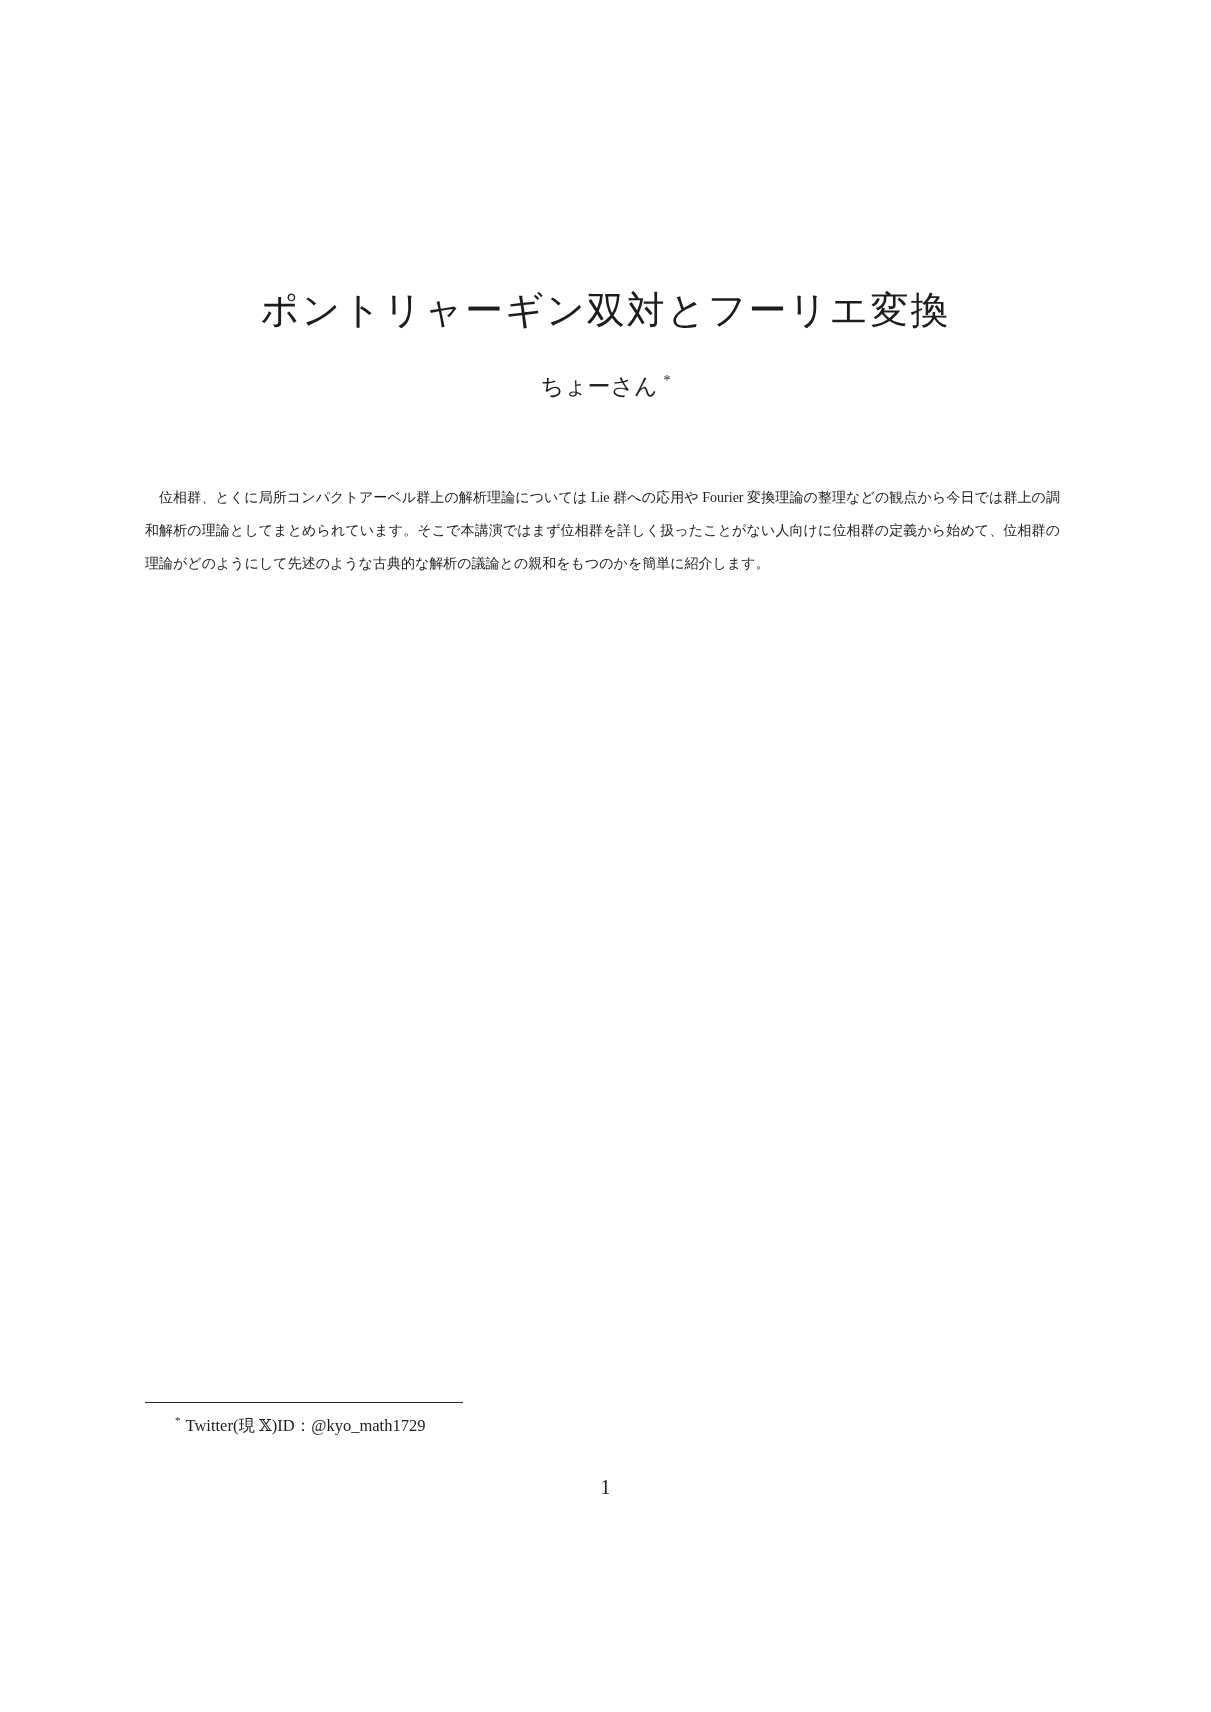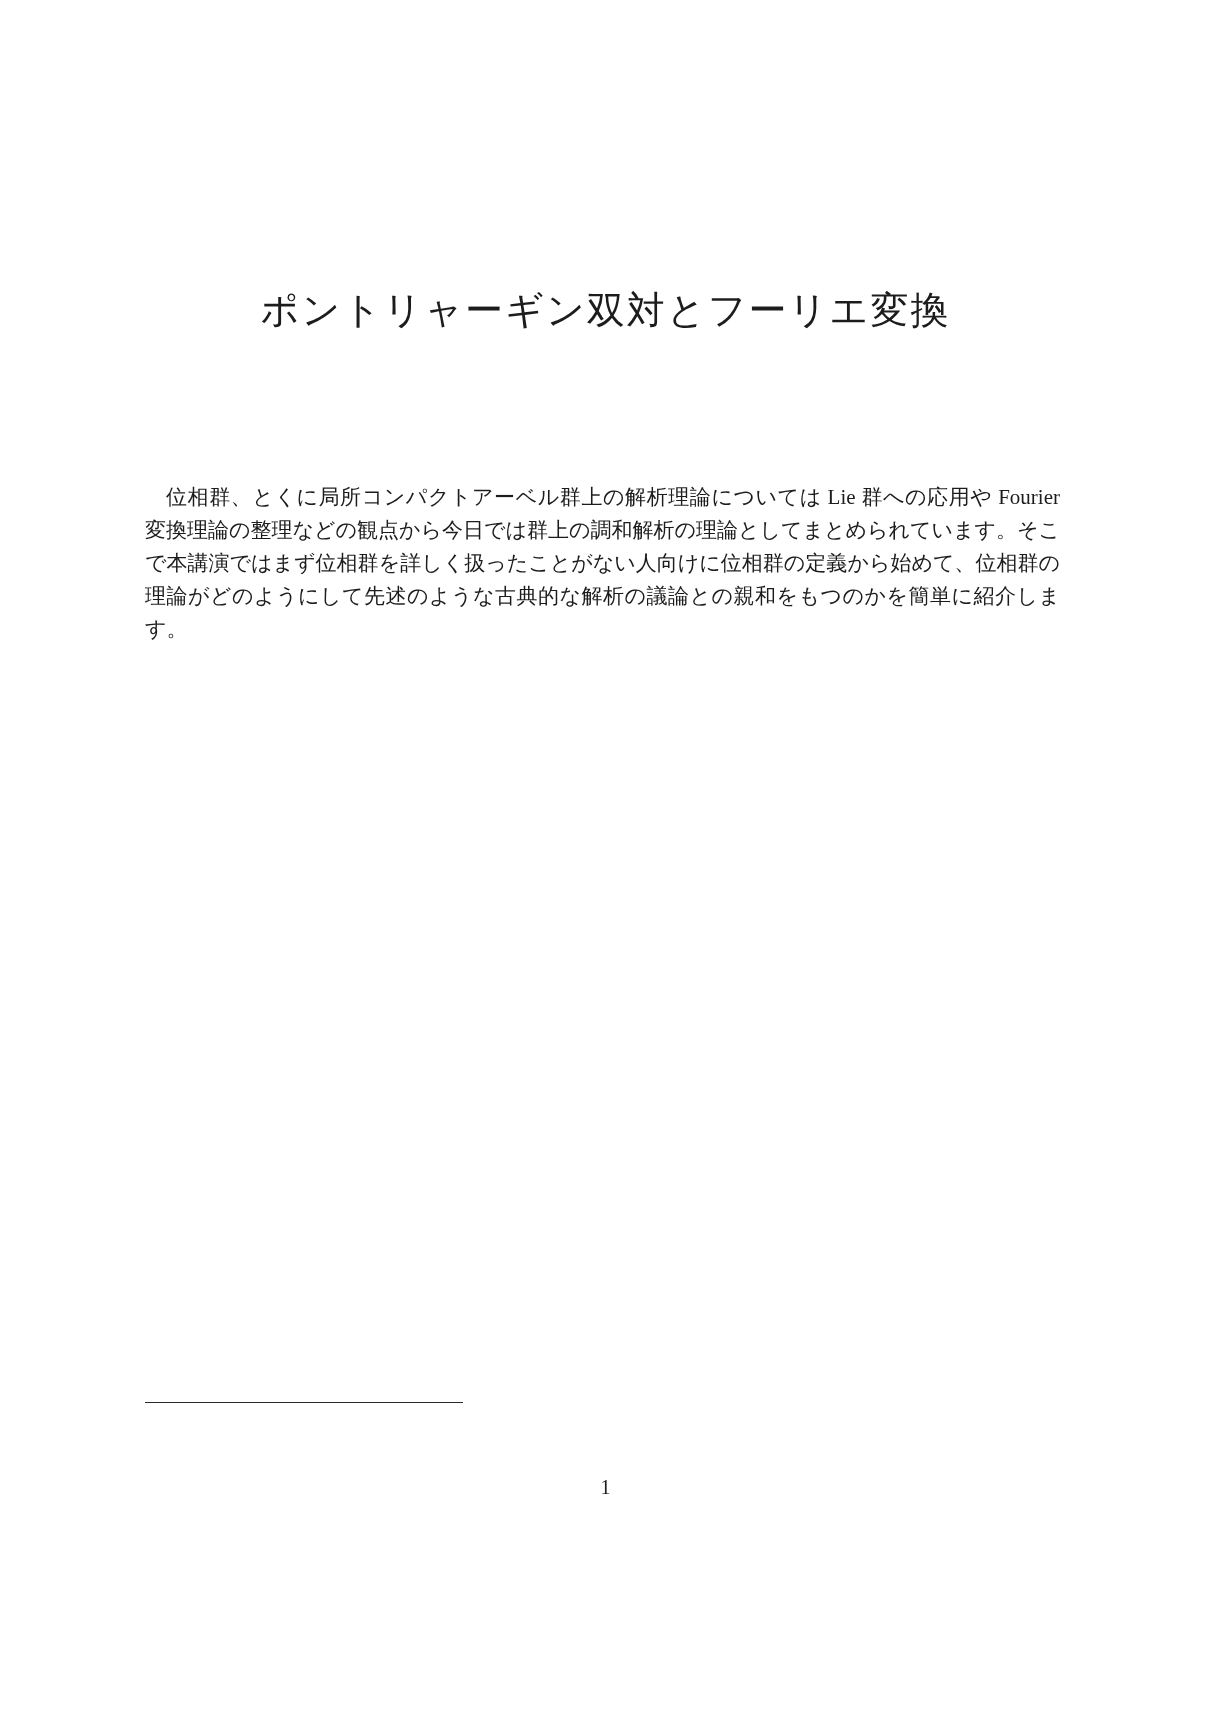--- a/index.html
+++ b/index.html
@@ -40,21 +40,21 @@
   .author-line sup {
     font-size: 14px;
     margin-left: 6px;
     vertical-align: super;
   }
   .abstract-body {
     position: absolute;
     top: 481px;
     left: 145px;
     width: 915px;
-    font-size: 21px;
+    font-size: 14px;
     line-height: 33px;
     text-align: justify;
   }
   .abstract-body p {
     margin: 0;
     padding: 0;
     text-indent: 1em;
   }
   .footnote-rule {
     position: absolute;
@@ -88,23 +88,29 @@
     font-size: 20px;
   }
 </style>
 </head>
 <body>
 
 <div class="page">
 
   <h1 class="title">ポントリャーギン双対とフーリエ変換</h1>
 
+  <div class="author-line">
+    <span>ちょーさん</span><sup>*</sup>
+  </div>
 
   <div class="abstract-body">
     <p>位相群、とくに局所コンパクトアーベル群上の解析理論については Lie 群への応用や Fourier 変換理論の整理などの観点から今日では群上の調和解析の理論としてまとめられています。そこで本講演ではまず位相群を詳しく扱ったことがない人向けに位相群の定義から始めて、位相群の理論がどのようにして先述のような古典的な解析の議論との親和をもつのかを簡単に紹介します。</p>
   </div>
 
   <div class="footnote-rule"></div>
 
+  <div class="footnote">
+    <sup>*</sup><span>Twitter(現 𝕏)ID：@kyo_math1729</span>
+  </div>
 
   <div class="page-number">1</div>
 
 </div>
 
 </body></html>

